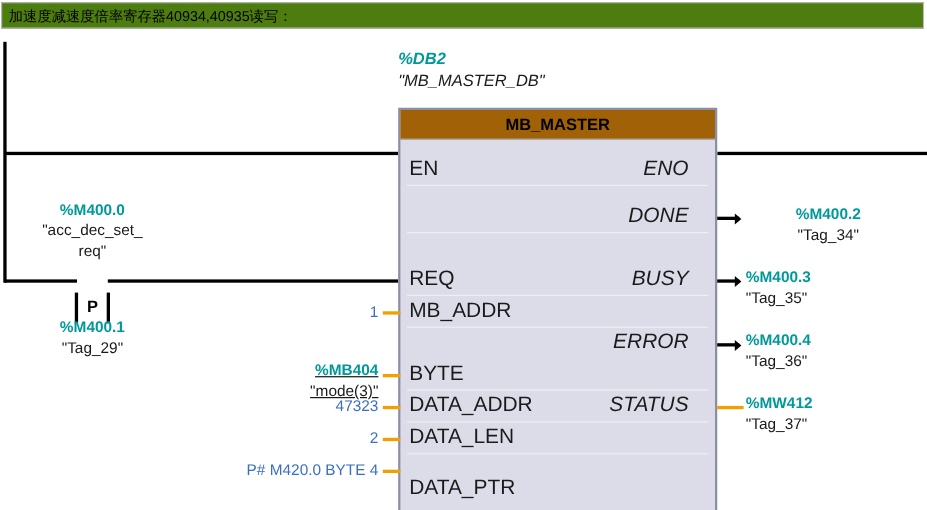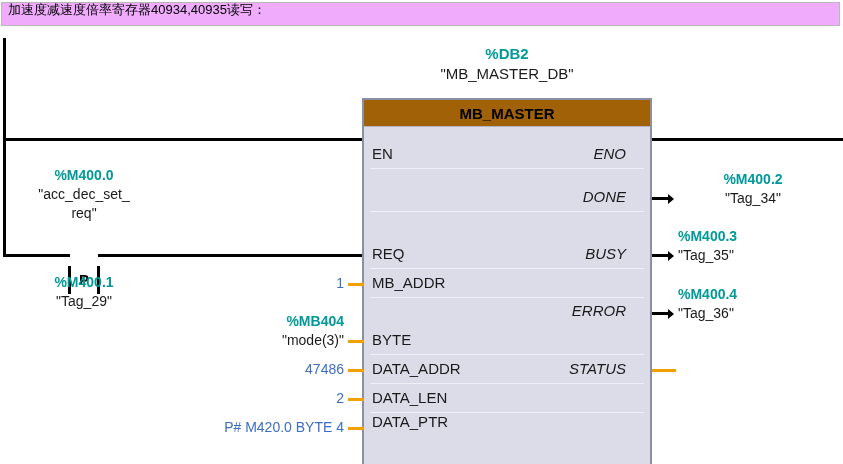--- a/index.html
+++ b/index.html
@@ -16,24 +16,24 @@
   }
 
   
   .comment-bar {
     position: absolute;
     left: 1px;
     top: 2px;
     width: 839px;
     height: 24px;
     border: 1px solid #b8b8b8;
-    background: #f0abfc;
+    background: #4d7c0f;
     box-sizing: border-box;
     display: flex;
-    align-items: flex-start;
+    align-items: center;
   }
   .comment-text {
     font-size: 13px;
     color: #000000;
     padding-left: 6px;
     line-height: 1;
     white-space: nowrap;
   }
 
   
@@ -125,21 +125,21 @@
     position: absolute;
     left: 6px;
     bottom: 0;
     width: 274px;
     height: 1px;
     background: #eef0f7;
   }
   .plabel {
     position: absolute;
     top: 4px;
-    font-size: 15px;
+    font-size: 19px;
     color: #1a1a1a;
     line-height: 22px;
     white-space: nowrap;
   }
   .plabel.in  { left: 8px; }
   .plabel.out { right: 24px; font-style: italic; }
 
   
   .pin {
     position: absolute;
@@ -148,20 +148,21 @@
   }
   .pin.black  { background: #000000; }
   .pin.orange { background: #f0a000; }
 
   
   .tag {
     position: absolute;
     text-align: center;
     line-height: 19px;
     white-space: nowrap;
+    margin-top: 15px;
   }
   .tag .addr {
     font-size: 14px;
     font-weight: bold;
     color: #009999;
     display: block;
   }
   .tag .name {
     font-size: 14px;
     color: #1a1a1a;
@@ -176,22 +177,22 @@
     font-size: 14px;
     color: #3b6ec4;
     text-align: right;
     white-space: nowrap;
     line-height: 18px;
   }
 
   
   .db-head {
     position: absolute;
-    text-align: center;
-    white-space: nowrap;
+    white-space: nowrap;
+    font-style: italic;
   }
   .db-head .db-num {
     display: block;
     font-size: 15px;
     font-weight: bold;
     color: #009999;
     line-height: 20px;
   }
   .db-head .db-name {
     display: block;
@@ -273,21 +274,21 @@
         <div class="sep"></div>
       </div>
       <div class="prow" style="top:227px;">
         <span class="plabel in">DATA_ADDR</span>
         <div class="sep"></div>
       </div>
       <div class="prow" style="top:256px;">
         <span class="plabel in">DATA_LEN</span>
         <div class="sep"></div>
       </div>
-      <div class="prow" style="top:280px;padding-left:20px;">
+      <div class="prow" style="top:302px;padding-left:20px;">
         <span class="plabel in">DATA_PTR</span>
       </div>
 
       <div class="prow" style="top:55px;">
         <span class="plabel out">DONE</span>
         <div class="sep"></div>
       </div>
       <div class="prow" style="top:112px;">
         <span class="plabel out">BUSY</span>
       </div>
@@ -302,26 +303,26 @@
   </div>
 
   <div class="pin orange" style="left:348px; top:255px; width:16px;"></div>
   <div class="pin orange" style="left:348px; top:312px; width:16px;"></div>
   <div class="pin orange" style="left:348px; top:341px; width:16px;"></div>
   <div class="pin orange" style="left:348px; top:370px; width:16px;"></div>
   <div class="pin orange" style="left:348px; top:399px; width:16px;"></div>
 
   <div class="operand" style="left:240px; top:246px; width:104px;">1</div>
 
-  <div class="tag right-al" style="left:200px; top:284px; width:144px;">
+  <div class="tag right-al" style="left:200px; top:284px; width:144px;text-decoration:underline;">
     <span class="addr">%MB404</span>
     <span class="name">"mode(3)"</span>
   </div>
 
-  <div class="operand" style="left:220px; top:332px; width:124px;">47486</div>
+  <div class="operand" style="left:220px; top:332px; width:124px;">47323</div>
   <div class="operand" style="left:220px; top:361px; width:124px;">2</div>
   <div class="operand" style="left:160px; top:390px; width:184px;">P# M420.0 BYTE 4</div>
 
   <div class="pin black" style="left:652px; top:169px; width:20px;"></div>
   <div class="arrow" style="left:668px; top:166px;"></div>
 
   <div class="pin black" style="left:652px; top:226px; width:20px;"></div>
   <div class="arrow" style="left:668px; top:223px;"></div>
 
   <div class="pin black" style="left:652px; top:284px; width:20px;"></div>
@@ -337,14 +338,18 @@
   <div class="tag left-al" style="left:678px; top:199px; width:150px;">
     <span class="addr">%M400.3</span>
     <span class="name">"Tag_35"</span>
   </div>
 
   <div class="tag left-al" style="left:678px; top:257px; width:150px;">
     <span class="addr">%M400.4</span>
     <span class="name">"Tag_36"</span>
   </div>
 
+  <div class="tag left-al" style="left:678px; top:314px; width:150px;">
+    <span class="addr">%MW412</span>
+    <span class="name">"Tag_37"</span>
+  </div>
 
 </div>
 
 </body></html>

